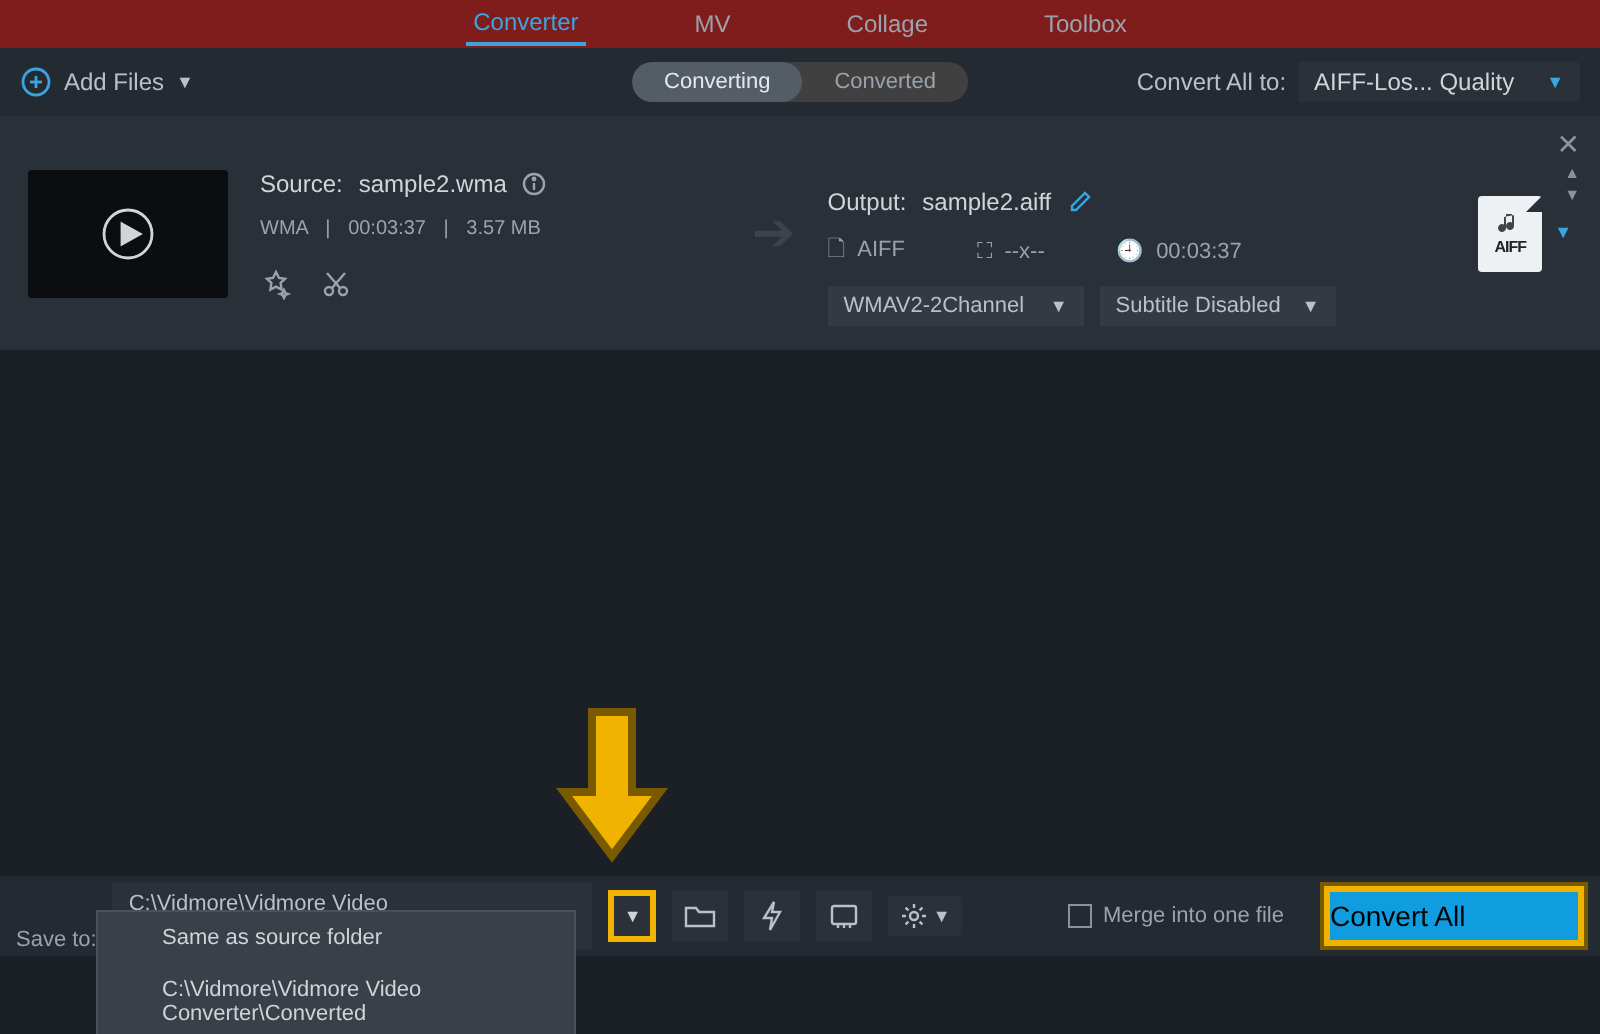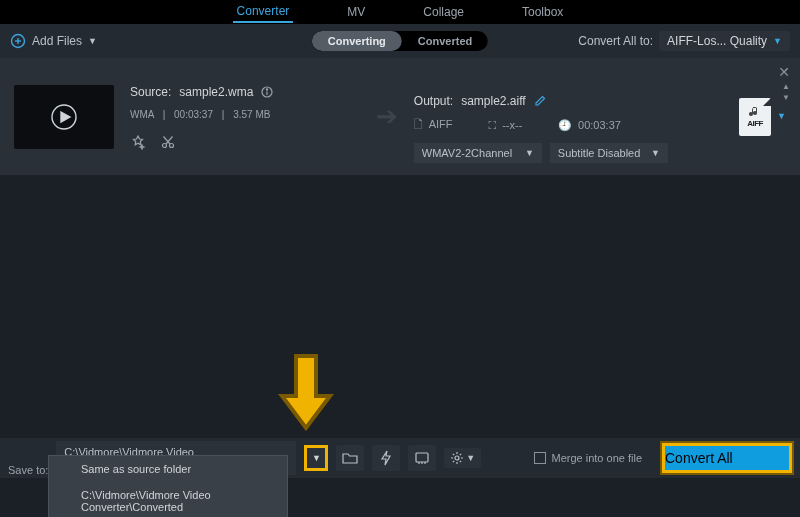--- a/index.html
+++ b/index.html
@@ -1,27 +1,27 @@
 <!DOCTYPE html>
 <html><head>
 <meta charset="utf-8">
 <style>
 * { margin:0; padding:0; box-sizing:border-box; font-family:-apple-system,Segoe UI,Arial,sans-serif; }
 body { width:800px; height:517px; background:#1b2027; color:#b8c0c8; font-size:12px; overflow:hidden; position:relative; }
-.topnav { height:24px; display:flex; align-items:center; justify-content:center; gap:50px; background:#000000; }
+.topnav { height:24px; display:flex; align-items:center; justify-content:center; gap:50px; background:#7f1d1d; }
 .topnav-item { color:#9aa3ac; padding:3px 4px; cursor:pointer; }
 .topnav-item.active { color:#3aa6e0; border-bottom:2px solid #3aa6e0; }
 .toolbar { height:34px; display:flex; align-items:center; padding:0 10px; background:#242a31; justify-content:space-between; }
 .addfiles { display:flex; align-items:center; gap:6px; color:#b8c0c8; cursor:pointer; }
 .addfiles svg { stroke:#3aa6e0; }
-.statusTabs { display:flex; border-radius:20px; background:#000000; overflow:hidden; position:absolute; left:50%; transform:translateX(-50%);font-weight:bold; }
+.statusTabs { display:flex; border-radius:20px; background:#404040; overflow:hidden; position:absolute; left:50%; transform:translateX(-50%); }
 .statusTab { padding:4px 16px; color:#9aa3ac; cursor:pointer; font-size:11px; }
 .statusTab.active { background:#545c66; color:#e6e9ec; border-radius:14px; }
 .convertAll { display:flex; align-items:center; gap:6px; }
-.convertAll .fmt { display:flex; align-items:center; gap:6px; background:#2b3139; padding:3px 8px; border-radius:2px; cursor:pointer; color:#d0d5da; }
+.convertAll .fmt { display:flex; align-items:center; gap:16px; background:#2b3139; padding:3px 8px; border-radius:2px; cursor:pointer; color:#d0d5da; }
 .fileRow { display:flex; align-items:center; padding:12px 14px; gap:16px; background:#2a3038; position:relative; }
 .thumb { width:100px; height:64px; background:#0b0d10; display:flex; align-items:center; justify-content:center; border-radius:2px; }
 .sourceInfo { flex:0 0 230px; display:flex; flex-direction:column; gap:10px; padding-top:2px; }
 .srcLine1 { color:#d0d5da; display:flex; align-items:center; gap:8px; }
 .srcLine2 { color:#9aa3ac; font-size:10px; }
 .srcTools { display:flex; gap:14px; margin-top:4px; }
 .arrow { font-size:26px; color:#3c434c; }
 .outputInfo { flex:0 0 260px; display:flex; flex-direction:column; gap:8px;margin-top:24px; }
 .outLine1 { display:flex; align-items:center; gap:8px; color:#d0d5da; }
 .outLine2 { display:flex; gap:36px; align-items:center; color:#9aa3ac; font-size:11px; }

